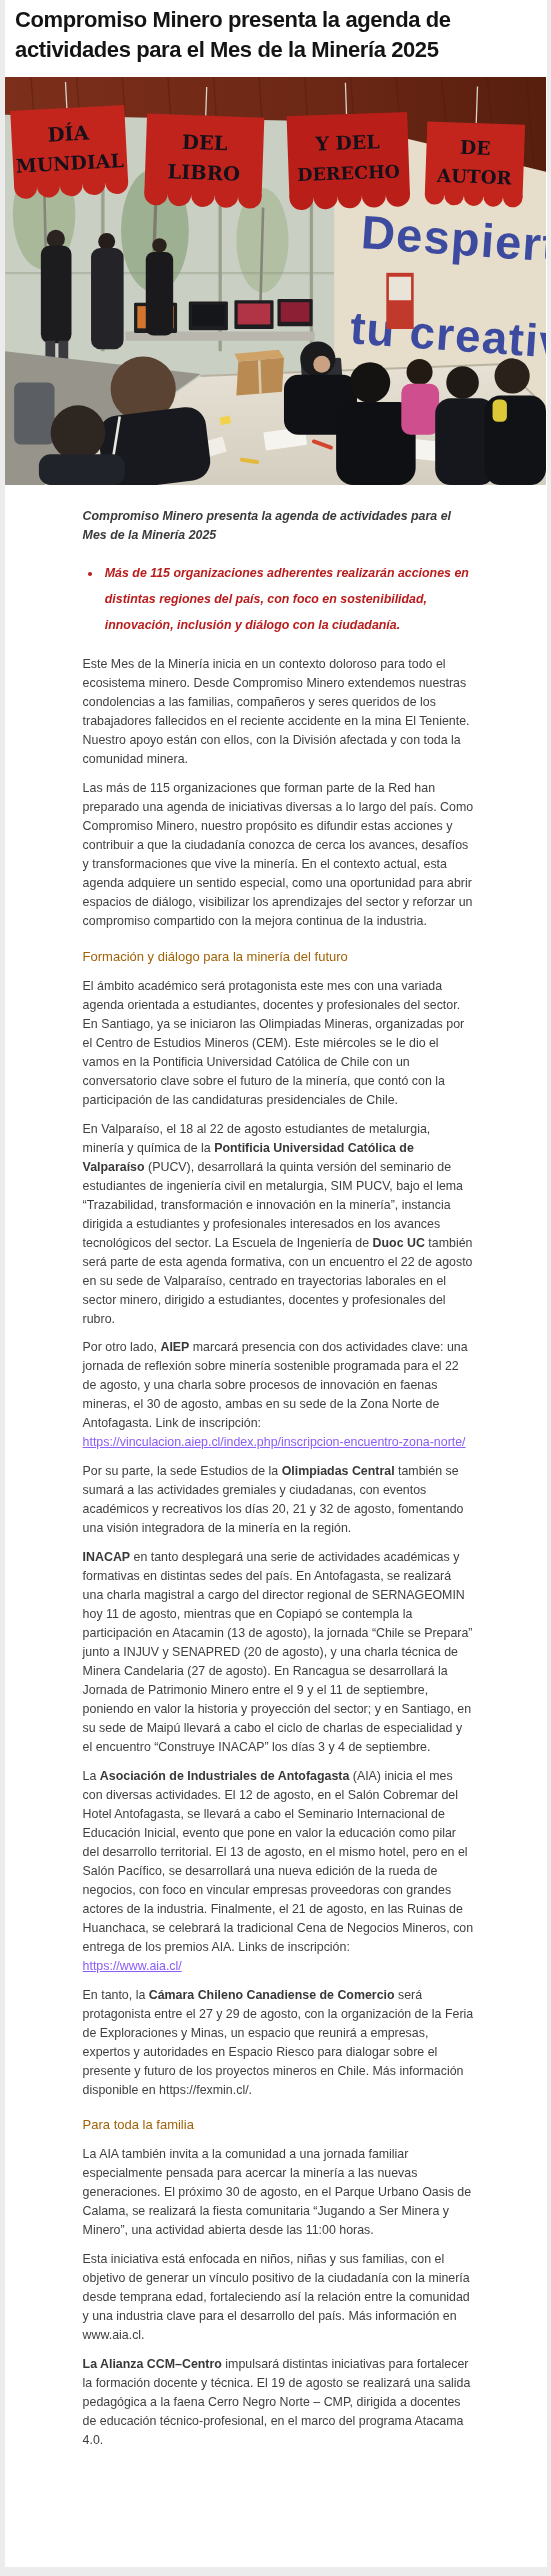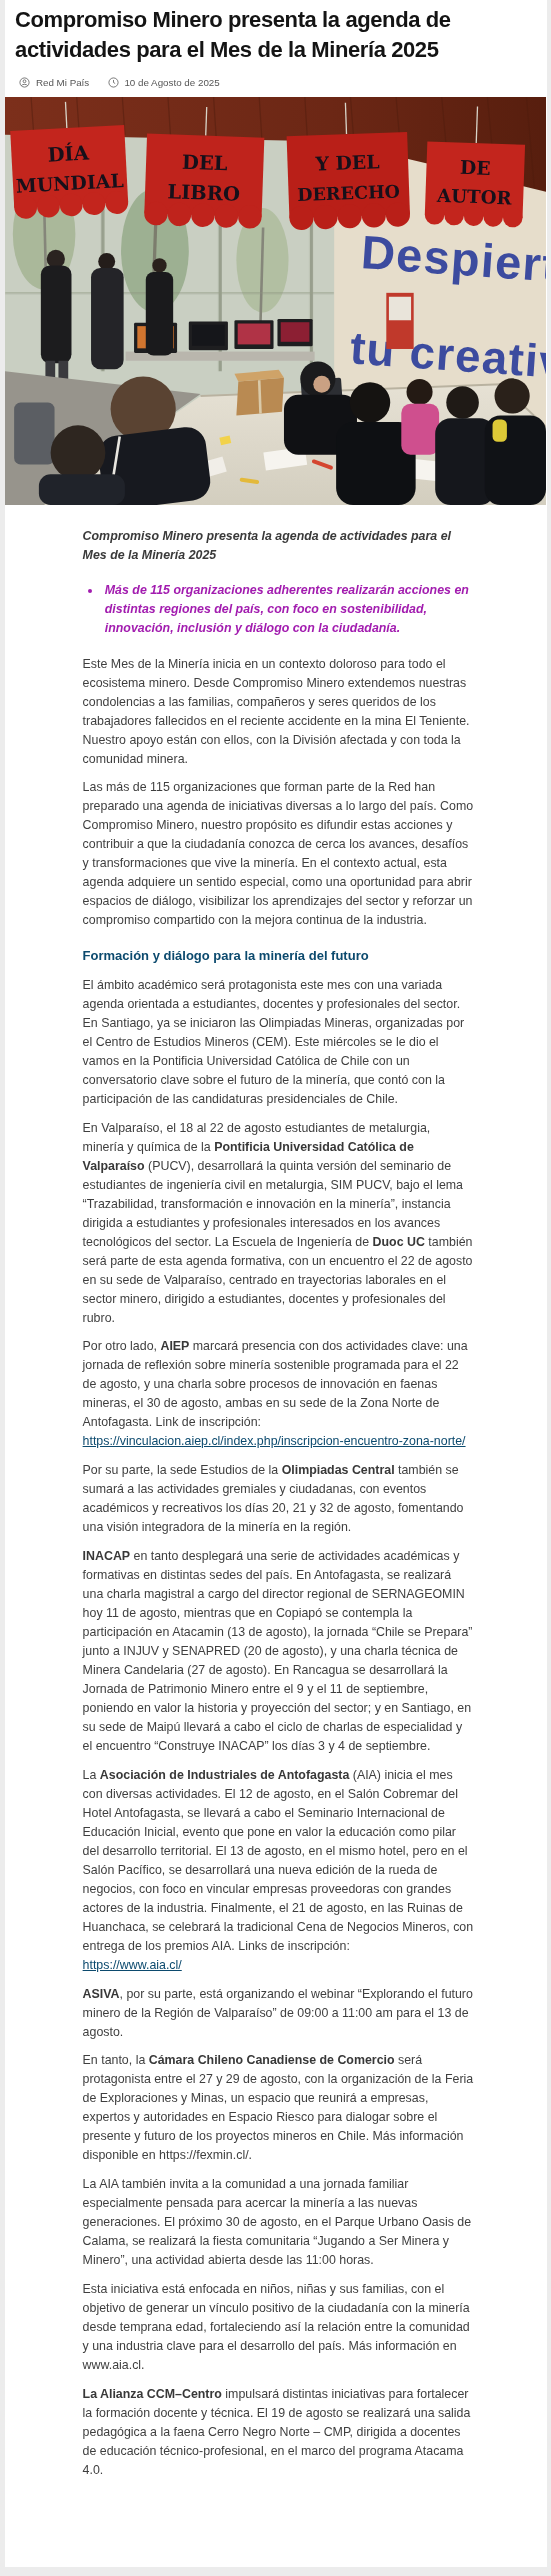--- a/index.html
+++ b/index.html
@@ -10,53 +10,35 @@
     margin:1.3px 46px 11.8px 10.5px;letter-spacing:-0.4px;
   }
   .byline{display:flex;align-items:center;gap:5.9px;margin:0 0 9.1px 14.4px;color:#565656;font-size:9.8px;}
   .byline .ic{width:11px;height:11px;flex:0 0 auto;display:inline-block;}
   .byline .sep{width:6.5px;}
   figure.photo{margin:0 0 0 0.7px;width:541px;height:408px;display:block;overflow:hidden;background:#d8d3c8;}
   figure.photo svg{display:block;}
   .article{margin:22px 74px 0 78px;color:#3f3f3f;}
   .article p{font-size:12.4px;line-height:19px;margin:0 0 9.8px 0;}
   .article p.caption{font-style:italic;font-weight:bold;color:#3a3a3a;margin:0 0 15.7px 0;}
-  .article ul.lead{font-style:italic;font-weight:bold;color:#a21caf;font-size:12.4px;line-height:19px;
+  .article ul.lead{font-style:italic;font-weight:bold;color:#b91c1c;font-size:12.4px;line-height:26px;
     margin:0 0 17px 0;padding-left:19.6px;}
   .article ul.lead li{margin:0 0 2.6px 0;padding-left:2.6px;}
-  .article h2{font-size:13px;font-weight:bold;color:#0c4a6e;margin:17.6px 0 11px 0;line-height:1.3;}
+  .article h2{font-size:13px;font-weight:normal;color:#a16207;margin:17.6px 0 11px 0;line-height:1.3;}
   .article strong{color:#383838;}
-  .article a{color:#0c4a6e;text-decoration:underline;overflow-wrap:anywhere;}
+  .article a{color:#8b5cf6;text-decoration:underline;overflow-wrap:anywhere;}
 </style>
 </head>
 <body>
 
 <div class="page" data-name="page">
   <div class="card" data-name="article-card">
 
     <h1 data-name="page-title">Compromiso Minero presenta la agenda de actividades para el Mes de la Minería 2025</h1>
 
-    <div class="byline" data-name="byline">
-      <span class="ic" data-name="author-icon">
-        <svg viewBox="0 0 24 24" width="11" height="11" fill="none" stroke="#565656" stroke-width="1.7">
-          <circle cx="12" cy="12" r="10"></circle>
-          <circle cx="12" cy="9.3" r="3.1"></circle>
-          <path d="M5.3 18.6c2-3.4 11.4-3.4 13.4 0"></path>
-        </svg>
-      </span>
-      <span data-name="byline-author">Red Mi País</span>
-      <span class="sep" data-name="byline-separator"></span>
-      <span class="ic" data-name="clock-icon">
-        <svg viewBox="0 0 24 24" width="11" height="11" fill="none" stroke="#565656" stroke-width="1.7">
-          <circle cx="12" cy="12" r="10"></circle>
-          <path d="M12 6.5V12l3.6 2.2"></path>
-        </svg>
-      </span>
-      <span data-name="byline-date">10 de Agosto de 2025</span>
-    </div>
 
     <figure class="photo" data-name="article-photo">
       <svg width="541" height="408" viewBox="0 0 830 625" preserveAspectRatio="none" data-name="photo-illustration">
         <defs>
           <linearGradient id="ceil" x1="0" y1="0" x2="1" y2="0">
             <stop offset="0" stop-color="#7c2f1b"></stop>
               <stop offset="0.6" stop-color="#6c2715"></stop>
               <stop offset="1" stop-color="#571e0e"></stop>
           </linearGradient>
           <linearGradient id="tableg" x1="0" y1="0" x2="0" y2="1">
@@ -235,22 +217,22 @@
         </ul>
         <p data-name="article-paragraph"><span data-name="text-run">Este Mes de la Minería inicia en un contexto doloroso para todo el ecosistema minero. Desde Compromiso Minero extendemos nuestras condolencias a las familias, compañeros y seres queridos de los trabajadores fallecidos en el reciente accidente en la mina El Teniente. Nuestro apoyo están con ellos, con la División afectada y con toda la comunidad minera.</span></p>
         <p data-name="article-paragraph"><span data-name="text-run">Las más de 115 organizaciones que forman parte de la Red han preparado una agenda de iniciativas diversas a lo largo del país. Como Compromiso Minero, nuestro propósito es difundir estas acciones y contribuir a que la ciudadanía conozca de cerca los avances, desafíos y transformaciones que vive la minería. En el contexto actual, esta agenda adquiere un sentido especial, como una oportunidad para abrir espacios de diálogo, visibilizar los aprendizajes del sector y reforzar un compromiso compartido con la mejora continua de la industria.</span></p>
         <h2 data-name="section-heading">Formación y diálogo para la minería del futuro</h2>
         <p data-name="article-paragraph"><span data-name="text-run">El ámbito académico será protagonista este mes con una variada agenda orientada a estudiantes, docentes y profesionales del sector. En Santiago, ya se iniciaron las Olimpiadas Mineras, organizadas por el Centro de Estudios Mineros (CEM).  Este miércoles se le dio el vamos en la Pontificia Universidad Católica de Chile con un conversatorio clave sobre el futuro de la minería, que contó con la participación de las candidaturas presidenciales de Chile.</span></p>
         <p data-name="article-paragraph"><span data-name="text-run">En Valparaíso, el 18 al 22 de agosto estudiantes de metalurgia, minería y química de la </span><strong data-name="bold-text">Pontificia Universidad Católica de Valparaíso</strong><span data-name="text-run"> (PUCV), desarrollará la quinta versión del seminario de estudiantes de ingeniería civil en metalurgia, SIM PUCV, bajo el lema “Trazabilidad, transformación e innovación en la minería”, instancia dirigida a estudiantes y profesionales interesados en los avances tecnológicos del sector. La Escuela de Ingeniería de </span><strong data-name="bold-text">Duoc UC</strong><span data-name="text-run"> también será parte de esta agenda formativa, con un encuentro el 22 de agosto en su sede de Valparaíso, centrado en trayectorias laborales en el sector minero, dirigido a estudiantes, docentes y profesionales del rubro.</span></p>
         <p data-name="article-paragraph"><span data-name="text-run">Por otro lado, </span><strong data-name="bold-text">AIEP</strong><span data-name="text-run"> marcará presencia con dos actividades clave: una jornada de reflexión sobre minería sostenible programada para el 22 de agosto, y una charla sobre procesos de innovación en faenas mineras, el 30 de agosto, ambas en su sede de la Zona Norte de Antofagasta. Link de inscripción: </span><a data-name="inline-link" href="#">https://vinculacion.aiep.cl/index.php/inscripcion-encuentro-zona-norte/</a></p>
         <p data-name="article-paragraph"><span data-name="text-run">Por su parte, la sede Estudios de la </span><strong data-name="bold-text">Olimpiadas Central</strong><span data-name="text-run"> también se sumará a las actividades gremiales y ciudadanas, con eventos académicos y recreativos los días 20, 21 y 32 de agosto, fomentando una visión integradora de la minería en la región.</span></p>
         <p data-name="article-paragraph"><strong data-name="bold-text">INACAP</strong><span data-name="text-run"> en tanto desplegará una serie de actividades académicas y formativas en distintas sedes del país. En Antofagasta, se realizará una charla magistral a cargo del director regional de SERNAGEOMIN hoy 11 de agosto, mientras que en Copiapó se contempla la participación en Atacamin (13 de agosto), la jornada “Chile se Prepara” junto a INJUV y SENAPRED (20 de agosto), y una charla técnica de Minera Candelaria (27 de agosto). En Rancagua se desarrollará la Jornada de Patrimonio Minero entre el 9 y el 11 de septiembre, poniendo en valor la historia y proyección del sector; y en Santiago, en su sede de Maipú llevará a cabo el ciclo de charlas de especialidad y el encuentro “Construye INACAP” los días 3 y 4 de septiembre.</span></p>
         <p data-name="article-paragraph"><span data-name="text-run">La </span><strong data-name="bold-text">Asociación de Industriales de Antofagasta</strong><span data-name="text-run"> (AIA) inicia el mes con diversas actividades. El 12 de agosto, en el Salón Cobremar del Hotel Antofagasta, se llevará a cabo el Seminario Internacional de Educación Inicial, evento que pone en valor la educación como pilar del desarrollo territorial.  El 13 de agosto, en el mismo hotel, pero en el Salón Pacífico, se desarrollará una nueva edición de la rueda de negocios, con foco en vincular empresas proveedoras con grandes actores de la industria. Finalmente, el 21 de agosto, en las Ruinas de Huanchaca, se celebrará la tradicional Cena de Negocios Mineros, con entrega de los premios AIA. Links de inscripción:</span><br><a data-name="inline-link" href="#">https://www.aia.cl/</a></p>
-        <p data-name="article-paragraph"><strong data-name="bold-text">ASIVA</strong><span data-name="text-run">, por su parte, está organizando el webinar “Explorando el futuro minero de la Región de Valparaíso” de 09:00 a 11:00 am para el 13 de agosto.</span></p>
         <p data-name="article-paragraph"><span data-name="text-run">En tanto, la </span><strong data-name="bold-text">Cámara Chileno Canadiense de Comercio</strong><span data-name="text-run"> será protagonista entre el 27 y 29 de agosto, con la organización de la Feria de Exploraciones y Minas, un espacio que reunirá a empresas, expertos y autoridades en Espacio Riesco para dialogar sobre el presente y futuro de los proyectos mineros en Chile. Más información disponible en https://fexmin.cl/.</span></p>
+        <h2 data-name="section-heading">Para toda la familia</h2>
         <p data-name="article-paragraph"><span data-name="text-run">La AIA también invita a la comunidad a una jornada familiar especialmente pensada para acercar la minería a las nuevas generaciones. El próximo 30 de agosto, en el Parque Urbano Oasis de Calama, se realizará la fiesta comunitaria “Jugando a Ser Minera y Minero”, una actividad abierta desde las 11:00 horas.</span></p>
         <p data-name="article-paragraph"><span data-name="text-run">Esta iniciativa está enfocada en niños, niñas y sus familias, con el objetivo de generar un vínculo positivo de la ciudadanía con la minería desde temprana edad, fortaleciendo así la relación entre la comunidad y una industria clave para el desarrollo del país. Más información en www.aia.cl.</span></p>
         <p data-name="article-paragraph"><strong data-name="bold-text">La Alianza CCM–Centro</strong><span data-name="text-run"> impulsará distintas iniciativas para fortalecer la formación docente y técnica. El 19 de agosto se realizará una salida pedagógica a la faena Cerro Negro Norte – CMP, dirigida a docentes de educación técnico-profesional, en el marco del programa Atacama 4.0.</span></p>
       </div>
 
   </div>
 </div>
 
 
 </body></html>

